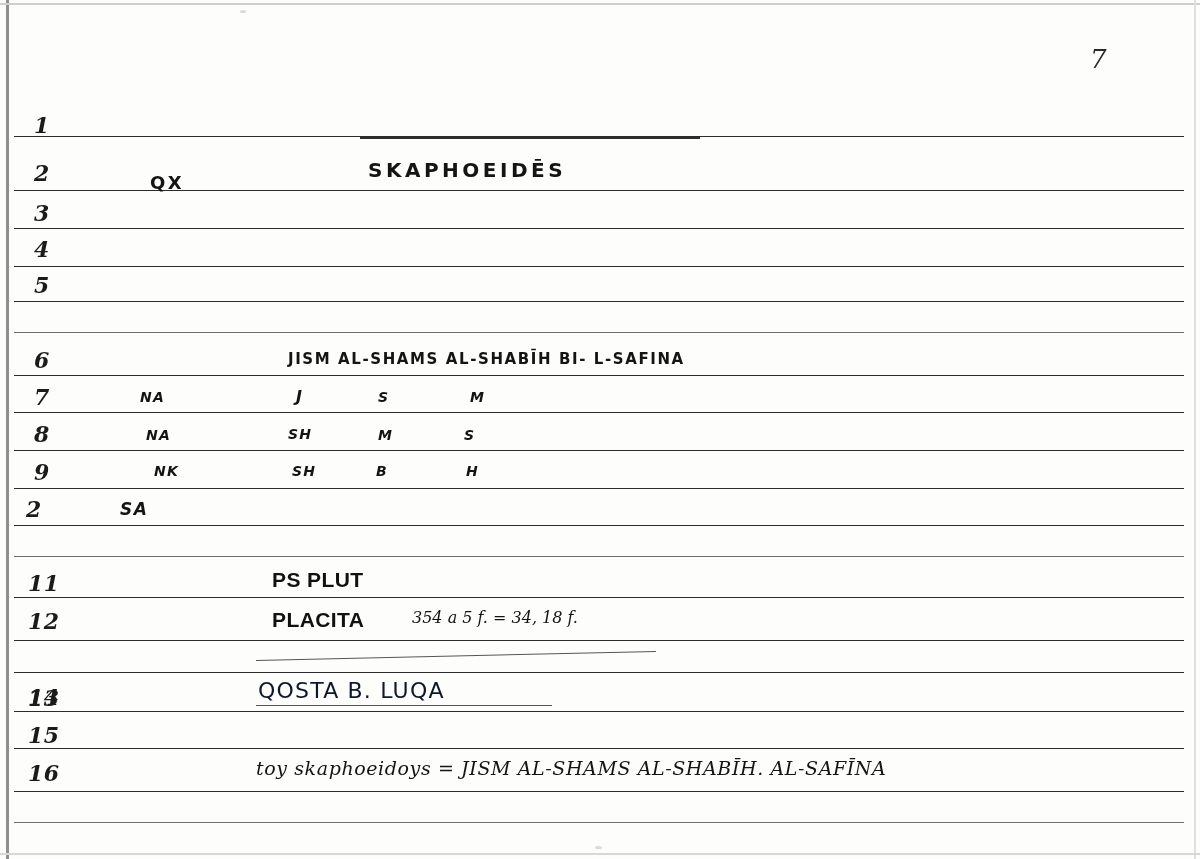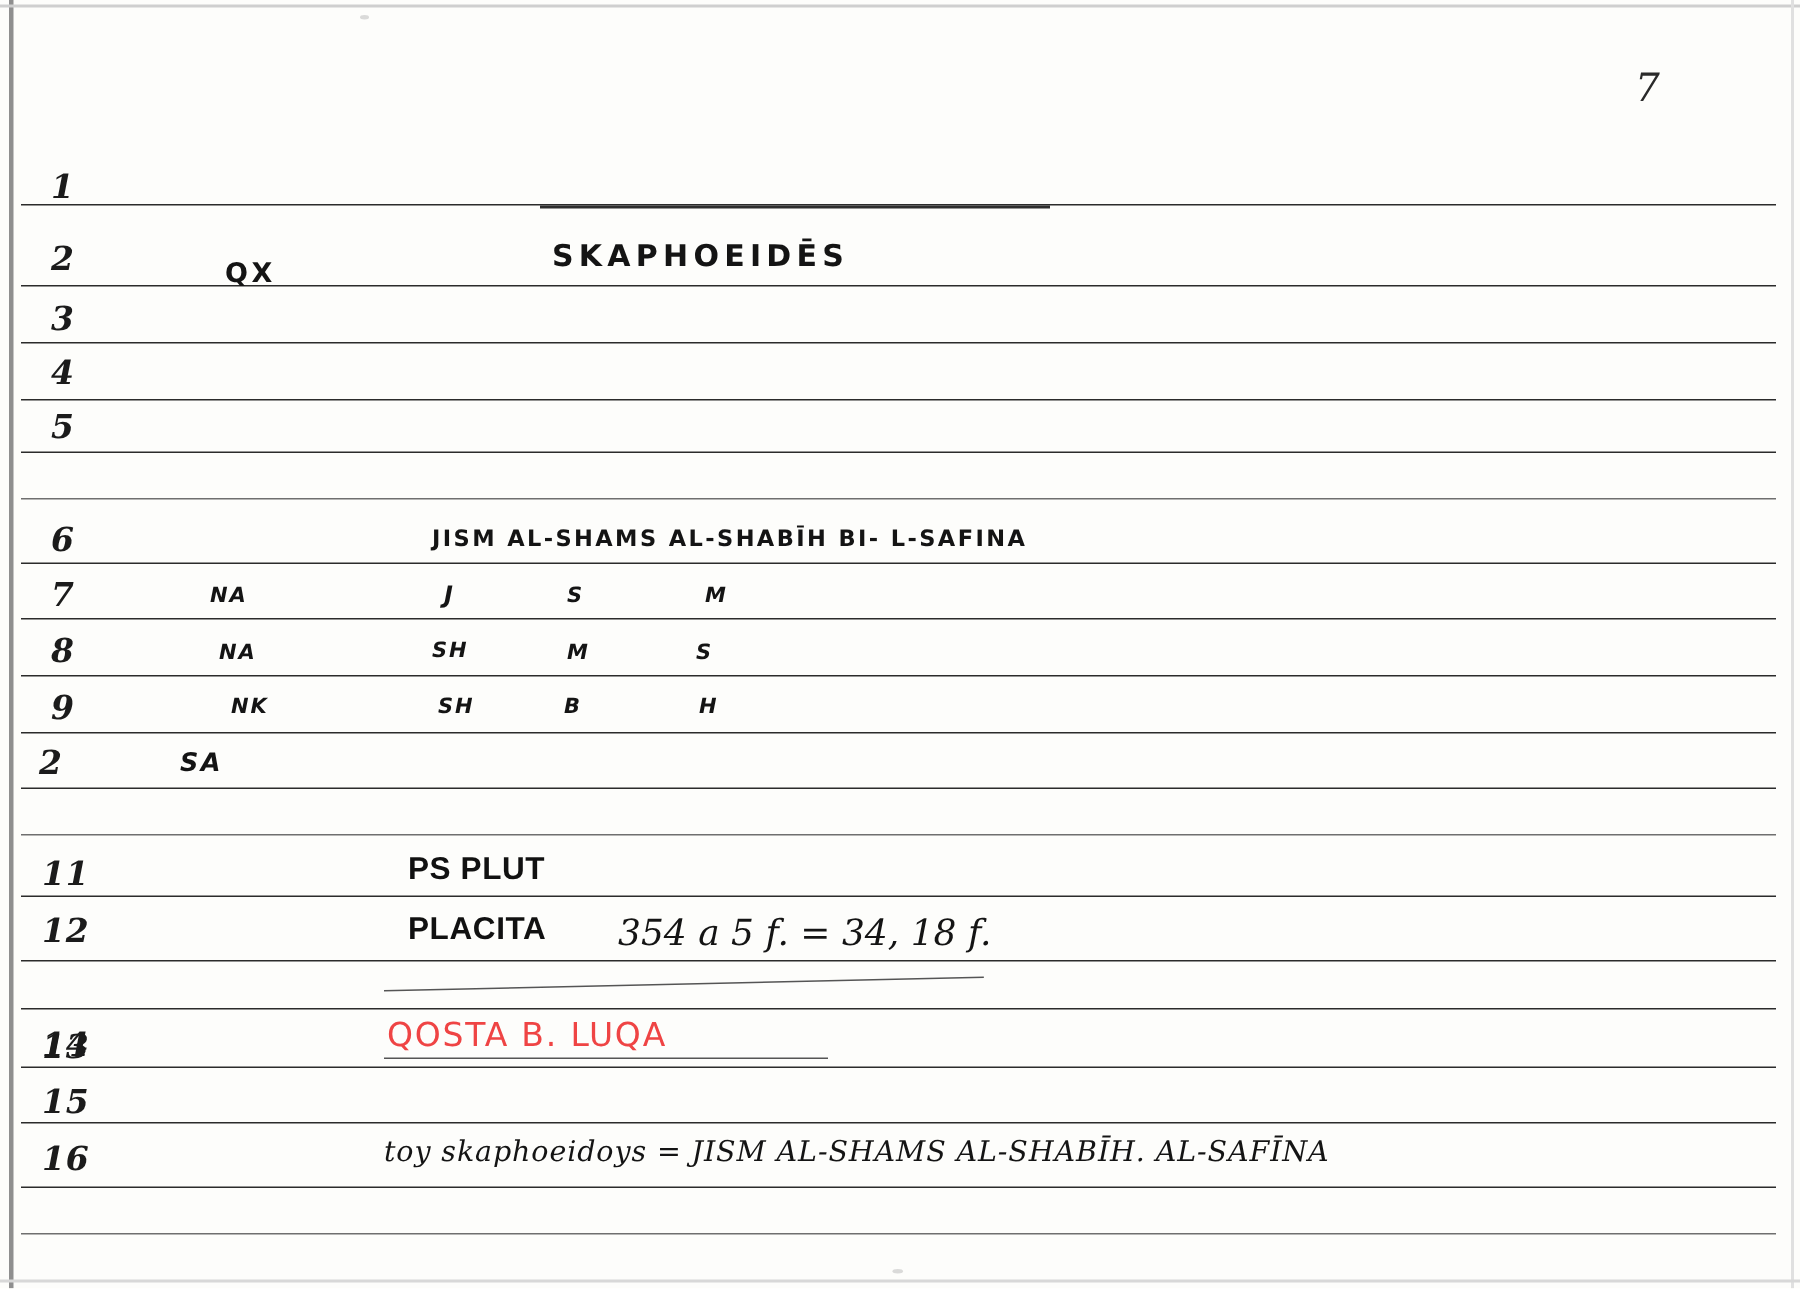--- a/index.html
+++ b/index.html
@@ -90,30 +90,30 @@
     font-family: "Liberation Sans", sans-serif;
     font-weight: 700;
     font-size: 21px;
     letter-spacing: 0.4px;
     color: #111;
   }
   .cursive {
     position: absolute;
     font-family: "DejaVu Serif", serif;
     font-style: italic;
-    font-size: 24px;
+    font-size: 16px;
     color: #141414;
     white-space: nowrap;
   }
   .pencil {
     position: absolute;
     font-family: "DejaVu Sans", sans-serif;
     font-size: 22px;
     letter-spacing: 1.2px;
-    color: #ef4444;
+    color: #0f172a;
     white-space: nowrap;
   }
   .corner-mark {
     position: absolute;
     font-family: "DejaVu Serif", serif;
     font-style: italic;
     font-size: 26px;
     color: #2a2a2a;
   }
   

